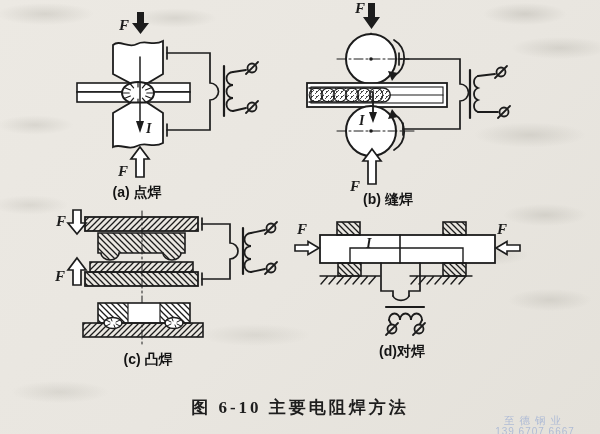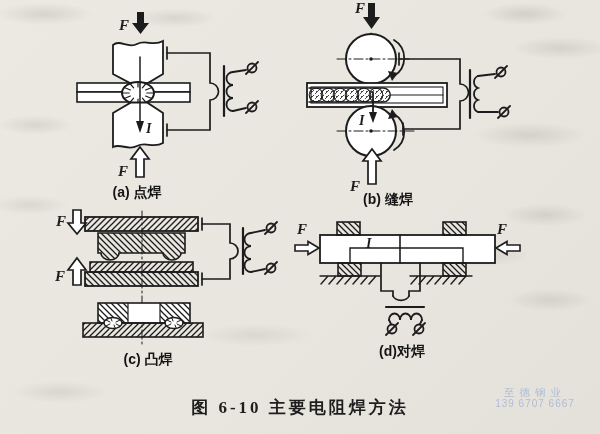--- a/index.html
+++ b/index.html
@@ -29,21 +29,21 @@
   .sublabel{font-family:"Liberation Sans",sans-serif;font-weight:bold;font-size:14px;fill:#141414;}
   .caption{
     position:absolute;left:0;top:396px;width:100%;
     text-align:center;font-size:17px;font-weight:bold;color:#1e1e1e;
     letter-spacing:3px;font-family:"Liberation Serif", serif;
   }
   .watermark{
     position:absolute;right:6px;top:386px;width:118px;text-align:center;
     color:#9dafd4;opacity:.75;font-family:"Liberation Sans",sans-serif;line-height:1.15;
   }
-  .watermark .w1{font-size:10.5px;letter-spacing:5px;}
+  .watermark .w1{font-size:10.5px;letter-spacing:5px;margin-top:28px;}
   .watermark .w2{font-size:10px;letter-spacing:1px;}
 </style>
 </head>
 <body>
 
 <div class="page">
 
 <svg width="600" height="434" viewBox="0 0 600 434" style="position:absolute;left:0;top:0">
   <defs>
     <pattern id="hF" width="6" height="6" patternUnits="userSpaceOnUse">

